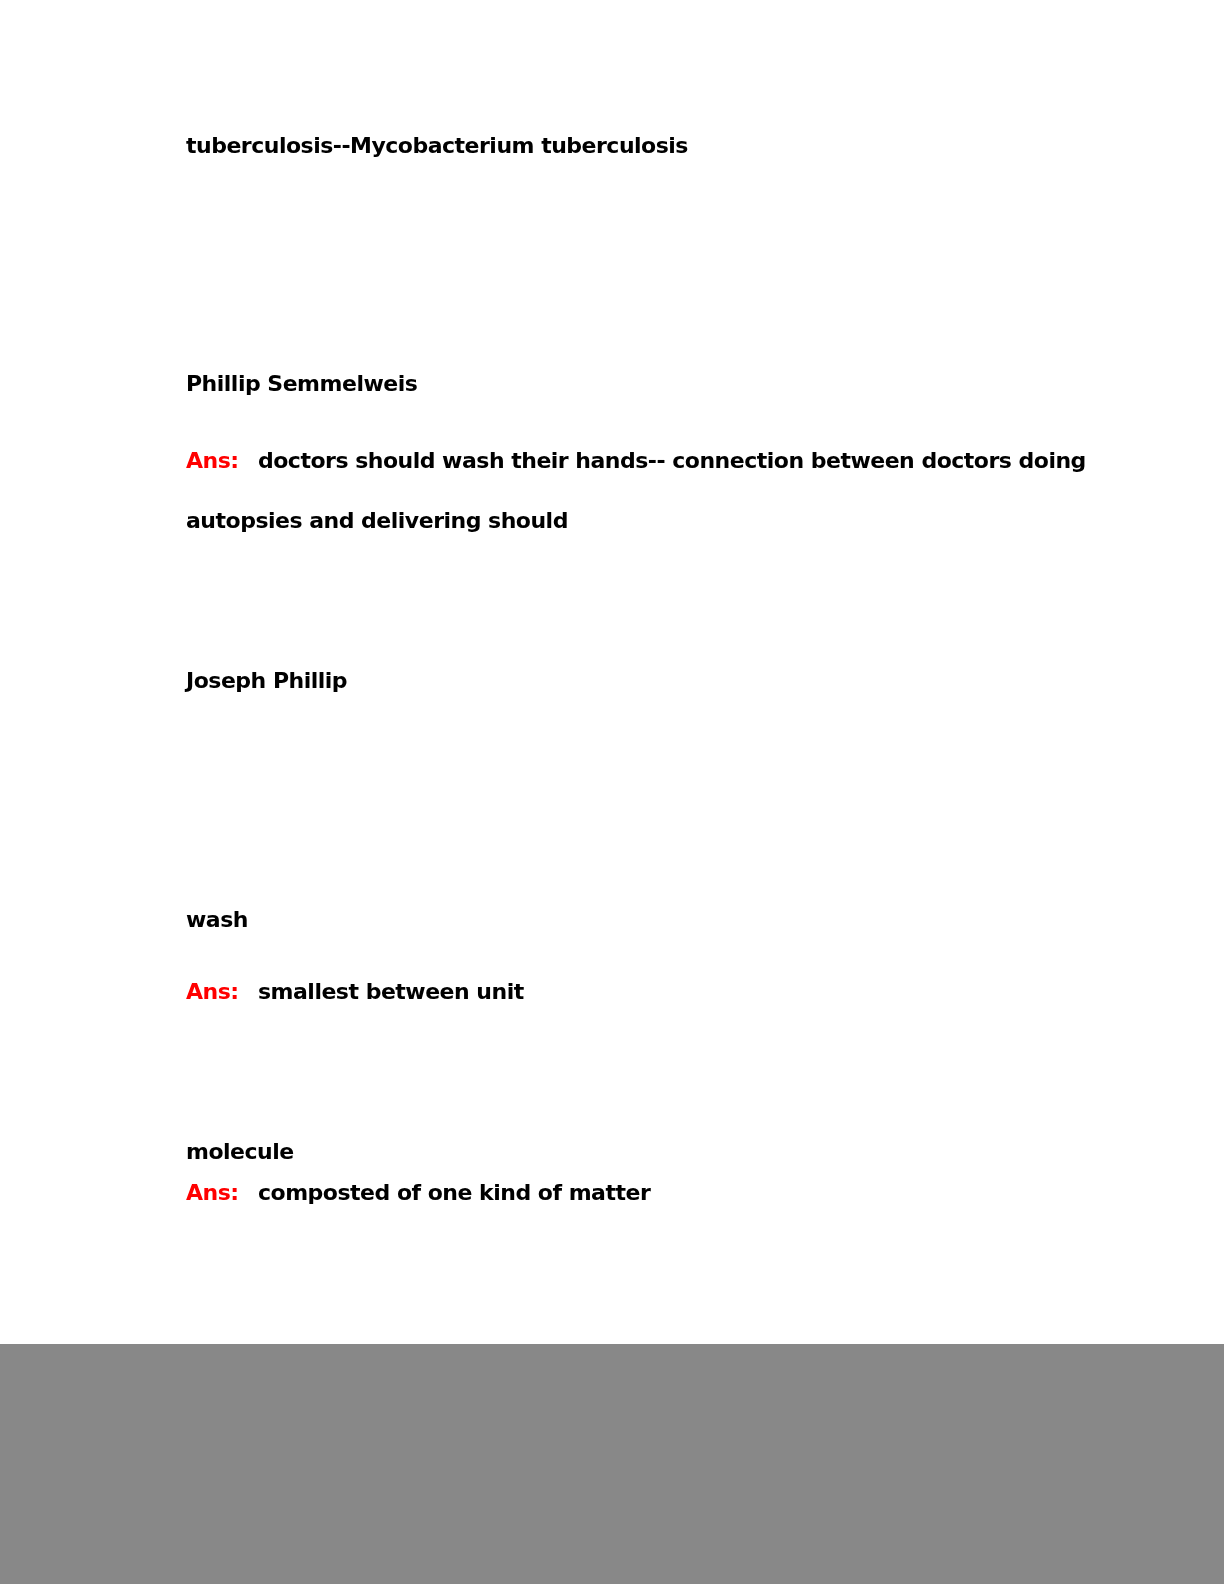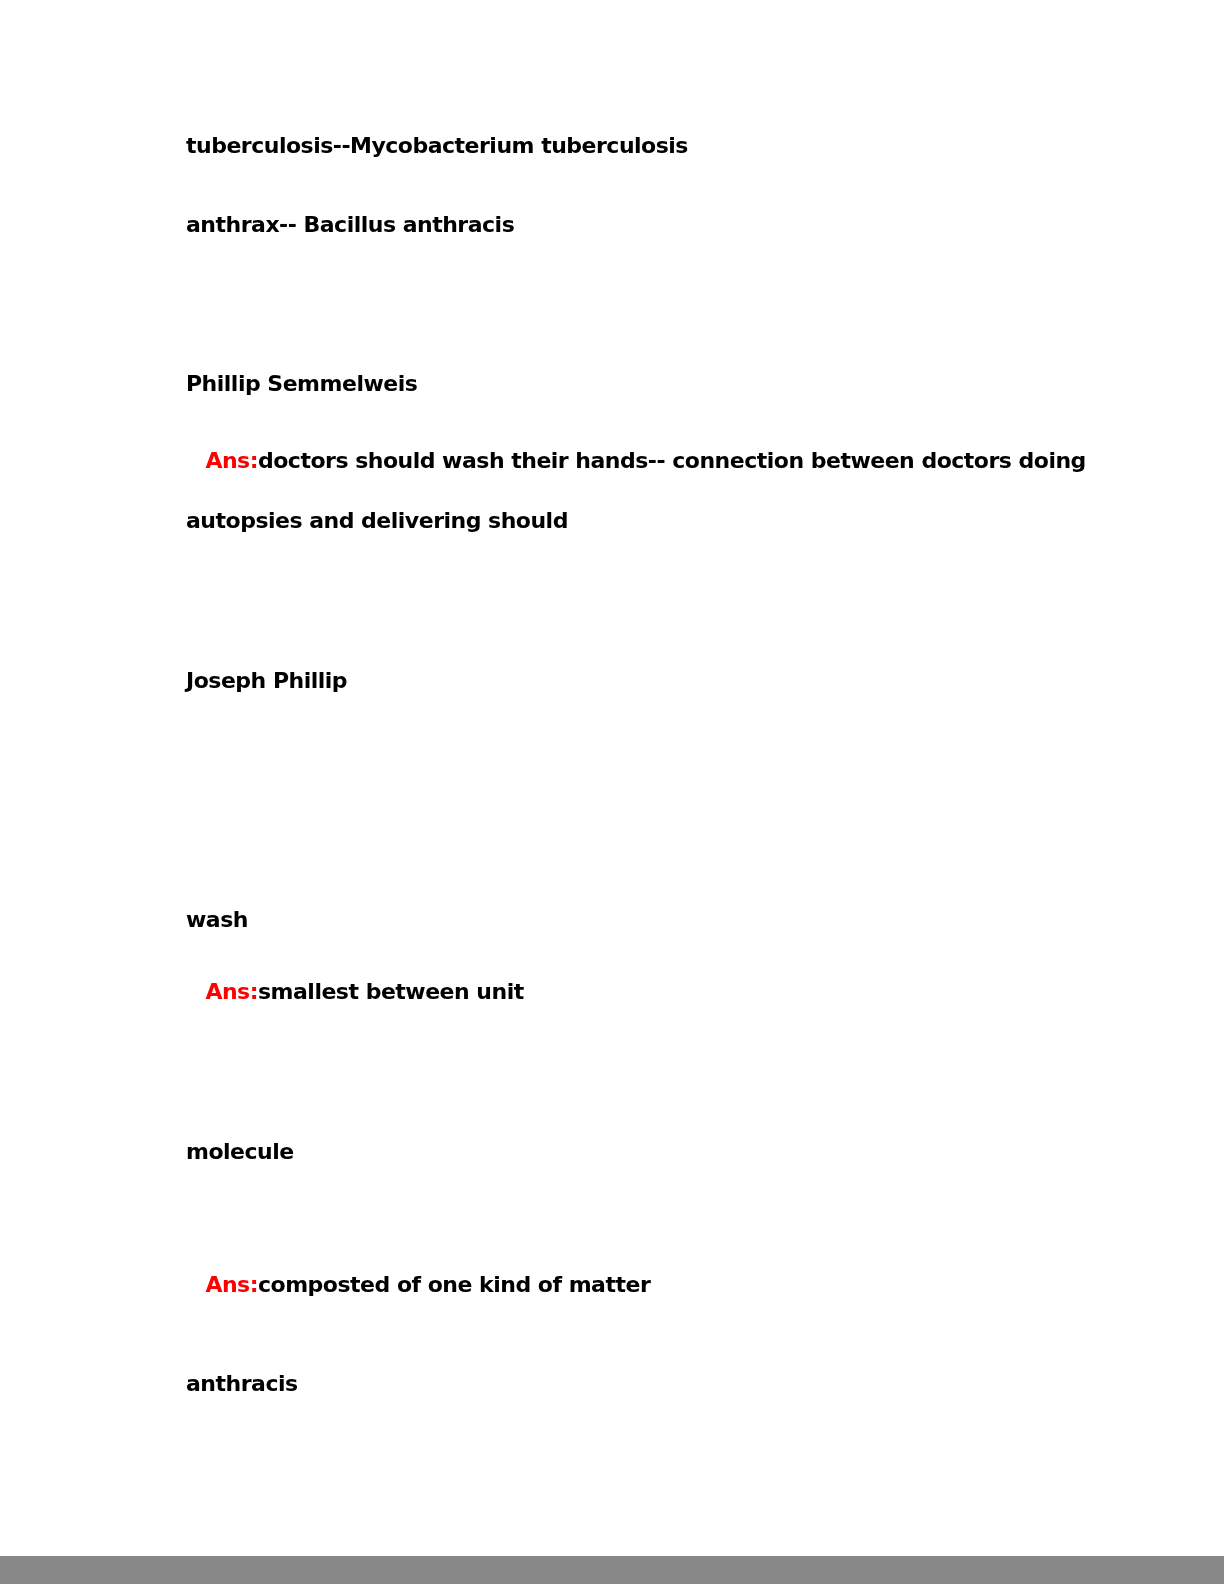--- a/index.html
+++ b/index.html
@@ -3,55 +3,51 @@
 <meta charset="utf-8">
 <style>
   html, body {
     margin: 0;
     padding: 0;
     background: #888;
   }
   .page {
     position: relative;
     width: 1224px;
-    height: 1556px;
+    height: 1344px;
     margin: 0 auto;
     background: var(--page-bg, #ffffff);
     overflow: hidden;
     font-family: "DejaVu Sans", "Liberation Sans", sans-serif;
     font-weight: bold;
     font-size: 22px;
     letter-spacing: -0.5px;
     color: var(--text-color, #000000);
   }
   .line {
     position: absolute;
     left: 186px;
     white-space: nowrap;
     line-height: 30px;
   }
   .ans-label {
     display: inline-block;
     width: 72px;
     color: var(--ans-color, #ff0000);
-    text-align: right;
   }
 </style>
 </head>
 <body>
 
 <div class="page">
 
   <div class="line" style="top:131px">
     <span>tuberculosis--Mycobacterium tuberculosis</span>
   </div>
 
-  <div class="line" style="top:210px">
-    <span>anthrax-- Bacillus anthracis</span>
-  </div>
 
   <div class="line" style="top:369px">
     <span>Phillip Semmelweis</span>
   </div>
 
   <div class="line" style="top:446px">
     <span class="ans-label">Ans:</span><span>doctors should wash their hands-- connection between doctors doing</span>
   </div>
 
   <div class="line" style="top:506px">
@@ -68,21 +64,21 @@
   </div>
 
   <div class="line" style="top:977px">
     <span class="ans-label">Ans:</span><span>smallest between unit</span>
   </div>
 
   <div class="line" style="top:1137px">
     <span>molecule</span>
   </div>
 
-  <div class="line" style="top:1270px">
+  <div class="line" style="top:1178px">
     <span class="ans-label">Ans:</span><span>composted of one kind of matter</span>
   </div>
 
   <div class="line" style="top:1369px">
     <span>anthracis</span>
   </div>
 
 </div>
 
 </body></html>

